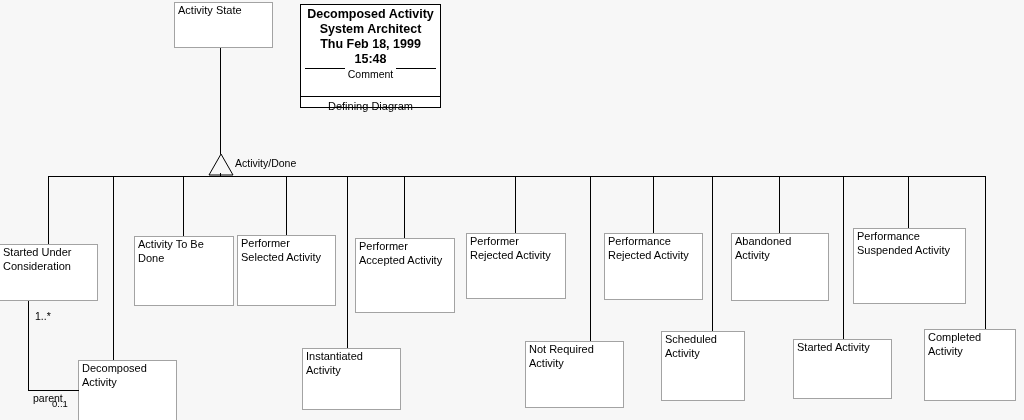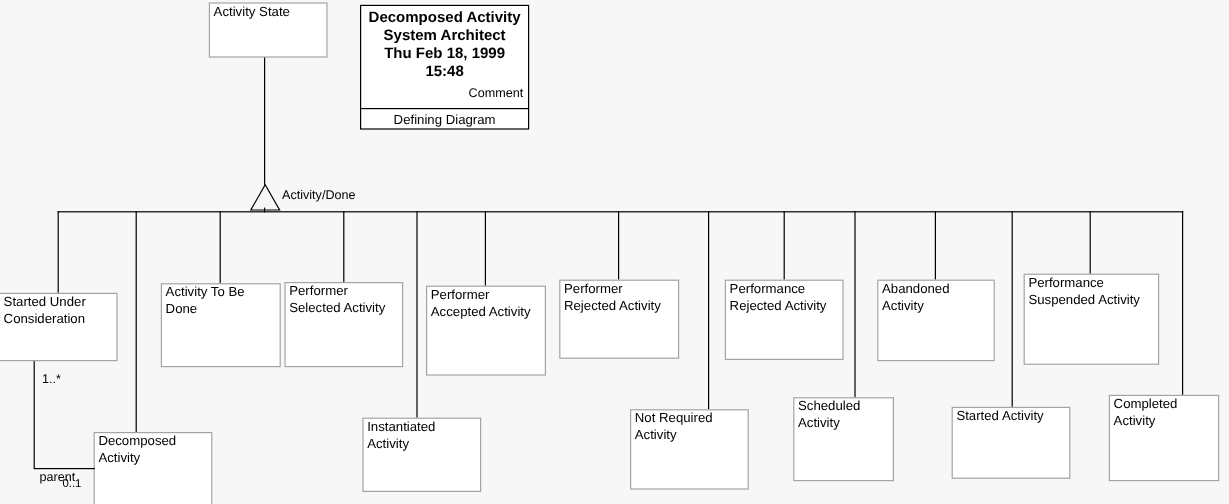--- a/index.html
+++ b/index.html
@@ -44,40 +44,39 @@
   .title-head {
     text-align: center;
     font-weight: bold;
     font-size: 12.5px;
     line-height: 15px;
     padding-top: 2px;
     color: #000;
   }
   .title-sep {
     display: flex;
-    align-items: flex-end;
+    align-items: flex-start;
     gap: 3px;
     padding: 0 4px;
     margin-top: 1px;
-    flex-direction: column;
   }
   .title-sep .rule {
     flex: 1 1 auto;
     height: 1px;
     background: #000;
   }
   .title-sep .sep-label {
     font-size: 10.5px;
     line-height: 12px;
     color: #000;
     white-space: nowrap;
   }
   .title-body {
     border-top: 1.5px solid #000;
-    margin-top: 2px;
+    margin-top: 16px;
     text-align: center;
     font-size: 11px;
     line-height: 14px;
     padding-top: 2px;
     color: #000;
   }
 
   
   .hline {
     position: absolute;

